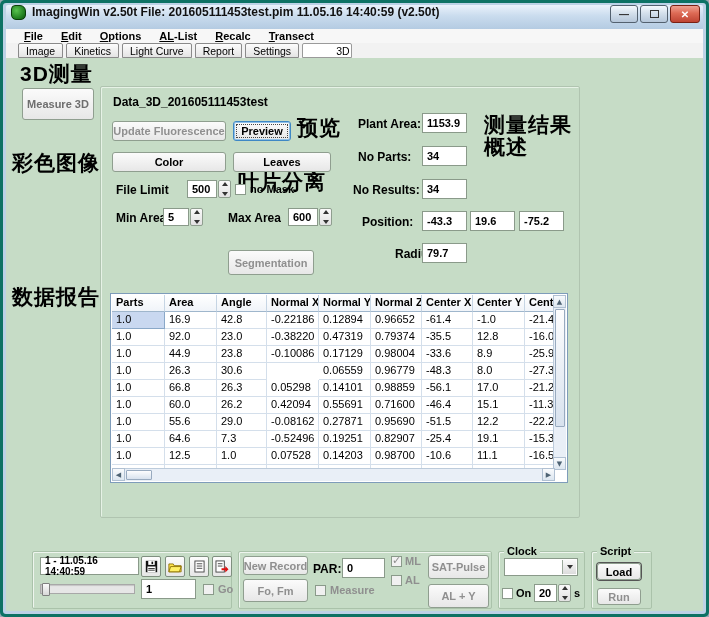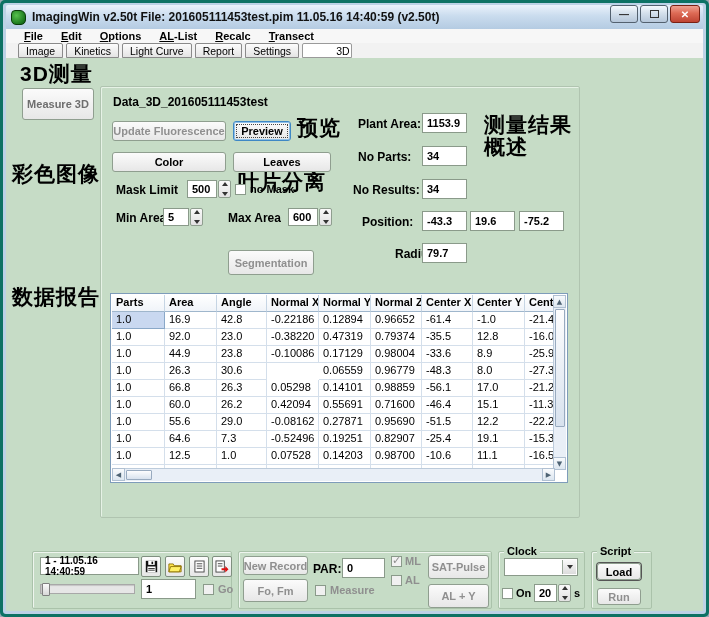--- a/index.html
+++ b/index.html
@@ -1,21 +1,21 @@
 <!DOCTYPE html>
 <html><head>
 <meta charset="utf-8">
 <style>
   html,body{margin:0;padding:0;background:#9aa8b4;}
   *{box-sizing:border-box;font-family:"Liberation Sans",sans-serif;}
   .win{position:relative;width:709px;height:617px;background:#0d7264;border-radius:5px;overflow:hidden;}
   .frame{position:absolute;inset:3px;background:#bcd2e6;border-radius:3px;}
   .titlebar{position:absolute;left:6px;top:5px;width:697px;height:24px;
     background:linear-gradient(#eaf2fb,#cadcee 45%,#b4cbe2);border-radius:2px;
-    display:flex;align-items:center;}
+    display:flex;}
   .app-icon{width:15px;height:15px;margin-left:5px;border-radius:4px 6px 5px 5px;
     background:radial-gradient(circle at 35% 35%,#57c24e,#1d7a1d 70%,#0c4d0c);
     border:1px solid #0a3d0a;}
   .title-text{margin-left:6px;font:bold 12px "Liberation Sans",sans-serif;color:#111;white-space:nowrap;}
   .wbtns{position:absolute;right:9px;top:5px;display:flex;gap:2px;}
   .wbtn{width:28px;height:18px;border:1px solid #53616f;border-radius:3px;
     background:linear-gradient(#f6fafd,#d4e0ec 45%,#b6c7da);
     display:flex;align-items:center;justify-content:center;font:bold 10px "DejaVu Sans",sans-serif;color:#333;}
   .wbtn.close{width:30px;background:linear-gradient(#f0a090,#dd6a55 45%,#bf4433);border-color:#7a2013;color:#fff;}
   .menubar{position:absolute;left:6px;top:29px;width:697px;height:14px;background:#f7f7f7;
@@ -111,38 +111,38 @@
     <div class="tab">Kinetics</div>
     <div class="tab">Light Curve</div>
     <div class="tab">Report</div>
     <div class="tab">Settings</div>
     <div class="tab active">3D</div>
   </div>
 
   <div class="client"></div>
 
   <div class="ann" style="left:20px;top:60px;">3D测量</div>
-  <div class="ann" style="left:12px;top:149px;margin-top:11px;">彩色图像</div>
+  <div class="ann" style="left:12px;top:149px;">彩色图像</div>
   <div class="ann" style="left:297px;top:114px;">预览</div>
   <div class="ann" style="left:484px;top:111px;">测量结果</div>
   <div class="ann" style="left:238px;top:168px;">叶片分离</div>
   <div class="ann" style="left:484px;top:133px;font-family:Liberation Mono, monospace;">概述</div>
   <div class="ann" style="left:12px;top:283px;">数据报告</div>
 
   <div class="btn" style="left:22px;top:88px;width:72px;height:32px;color:#6e6e6e;">Measure 3D</div>
 
   <div class="panel" style="left:100px;top:86px;width:480px;height:432px;"></div>
   <div class="lbl" style="left:113px;top:95px;">Data_3D_201605111453test</div>
 
   <div class="btn disabled" style="left:112px;top:121px;width:114px;height:20px;">Update Fluorescence</div>
   <div class="btn focused" style="left:233px;top:121px;width:58px;height:20px;">Preview</div>
   <div class="btn" style="left:112px;top:152px;width:114px;height:20px;">Color</div>
   <div class="btn" style="left:233px;top:152px;width:98px;height:20px;">Leaves</div>
 
-  <div class="lbl" style="left:116px;top:183px;">Mask Limit</div>
+  <div class="lbl" style="left:116px;top:183px;">File Limit</div>
   <div class="valbox" style="left:187px;top:180px;width:30px;height:18px;">500</div>
   <div class="spin" style="left:218px;top:180px;height:18px;">
       <span class="tri-u"></span>
       <span class="tri-d"></span>
     </div>
   <div class="cb" style="left:235px;top:184px;"></div>
   <div class="cblbl" style="left:250px;top:183px;">no Mask</div>
 
   <div class="lbl" style="left:116px;top:211px;">Min Area</div>
   <div class="valbox" style="left:163px;top:208px;width:26px;height:18px;">5</div>

